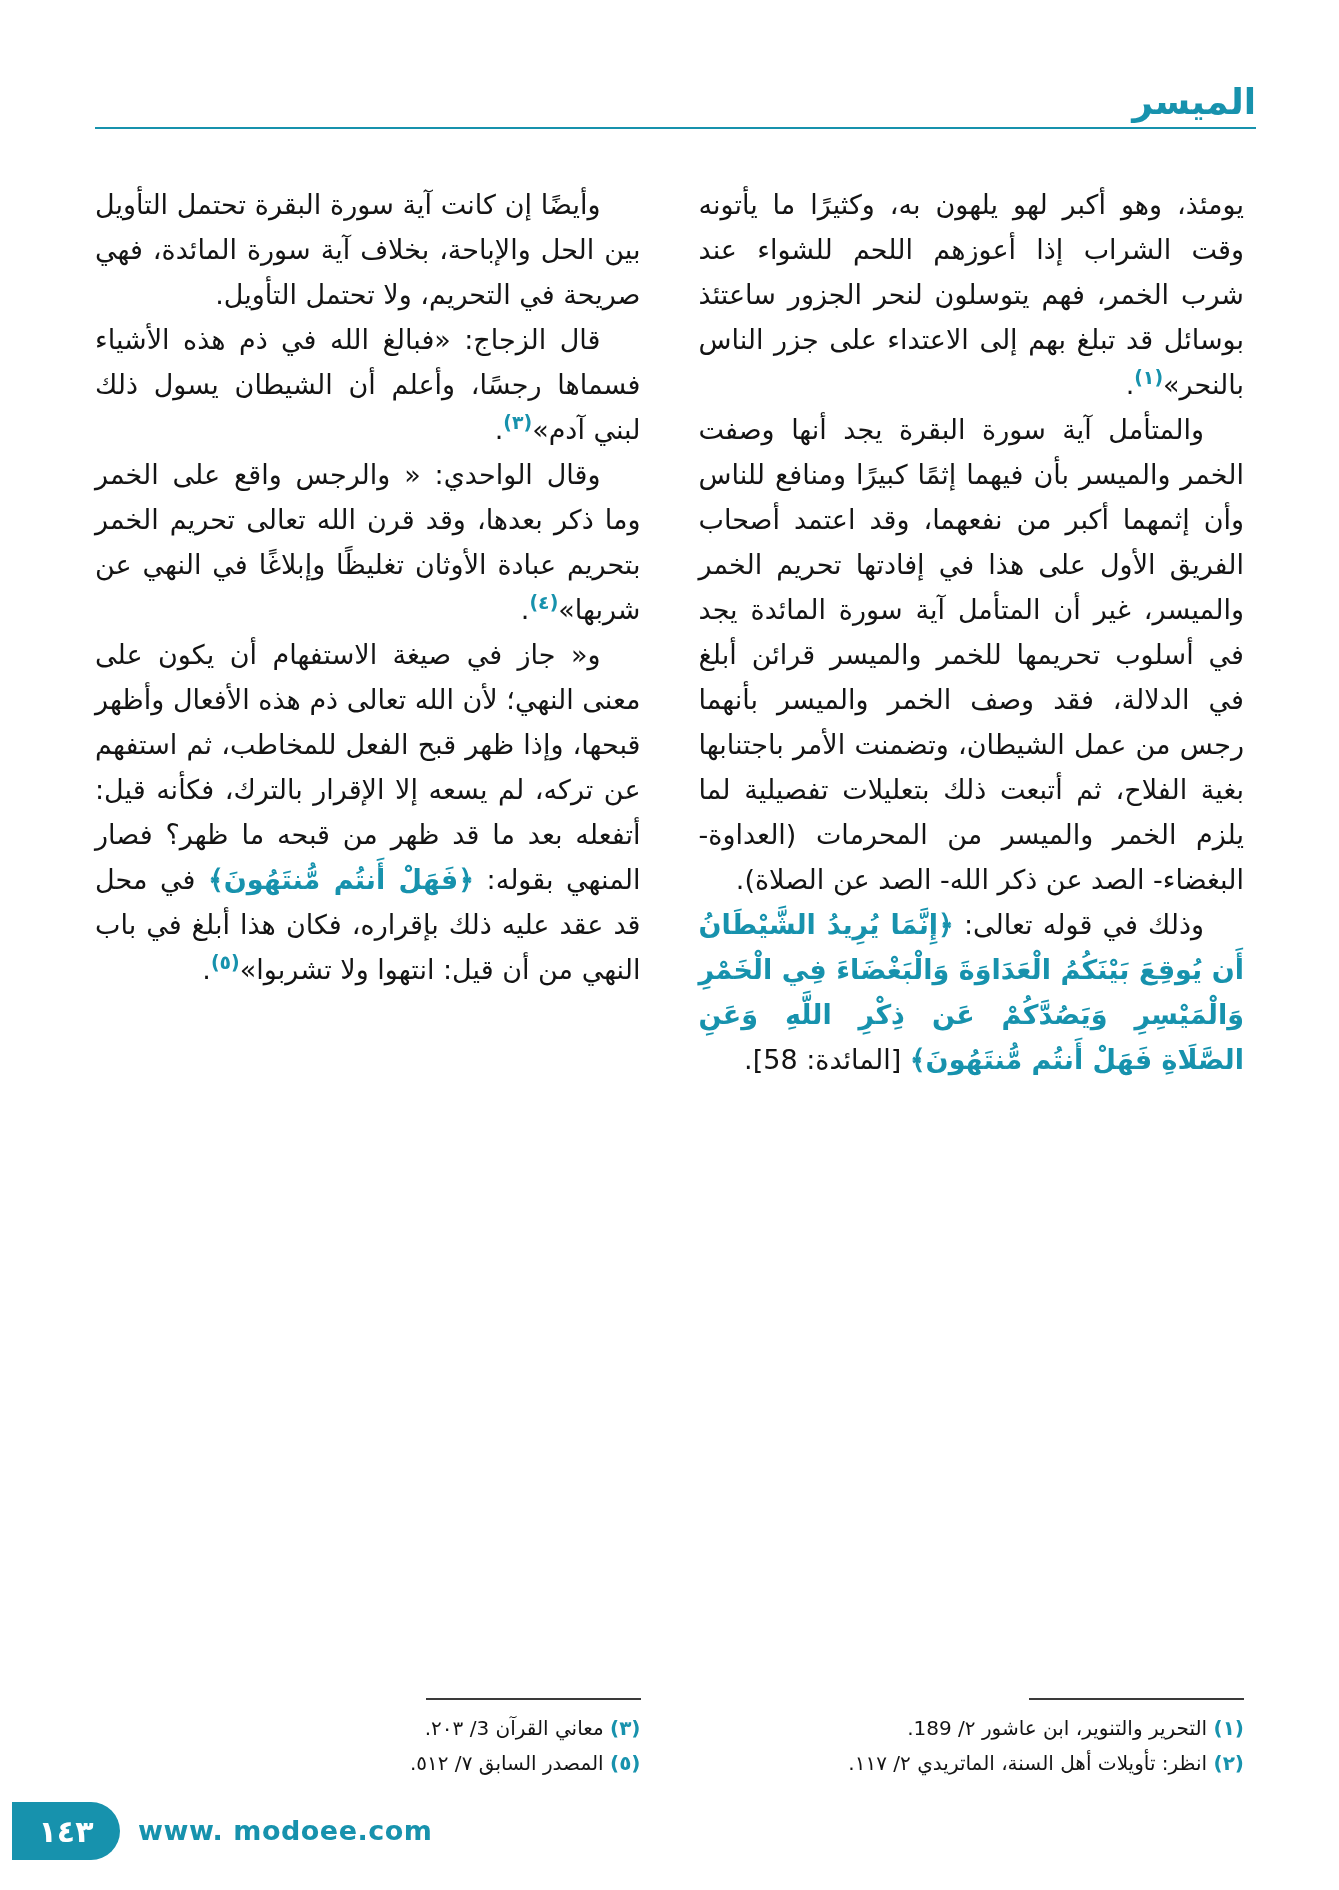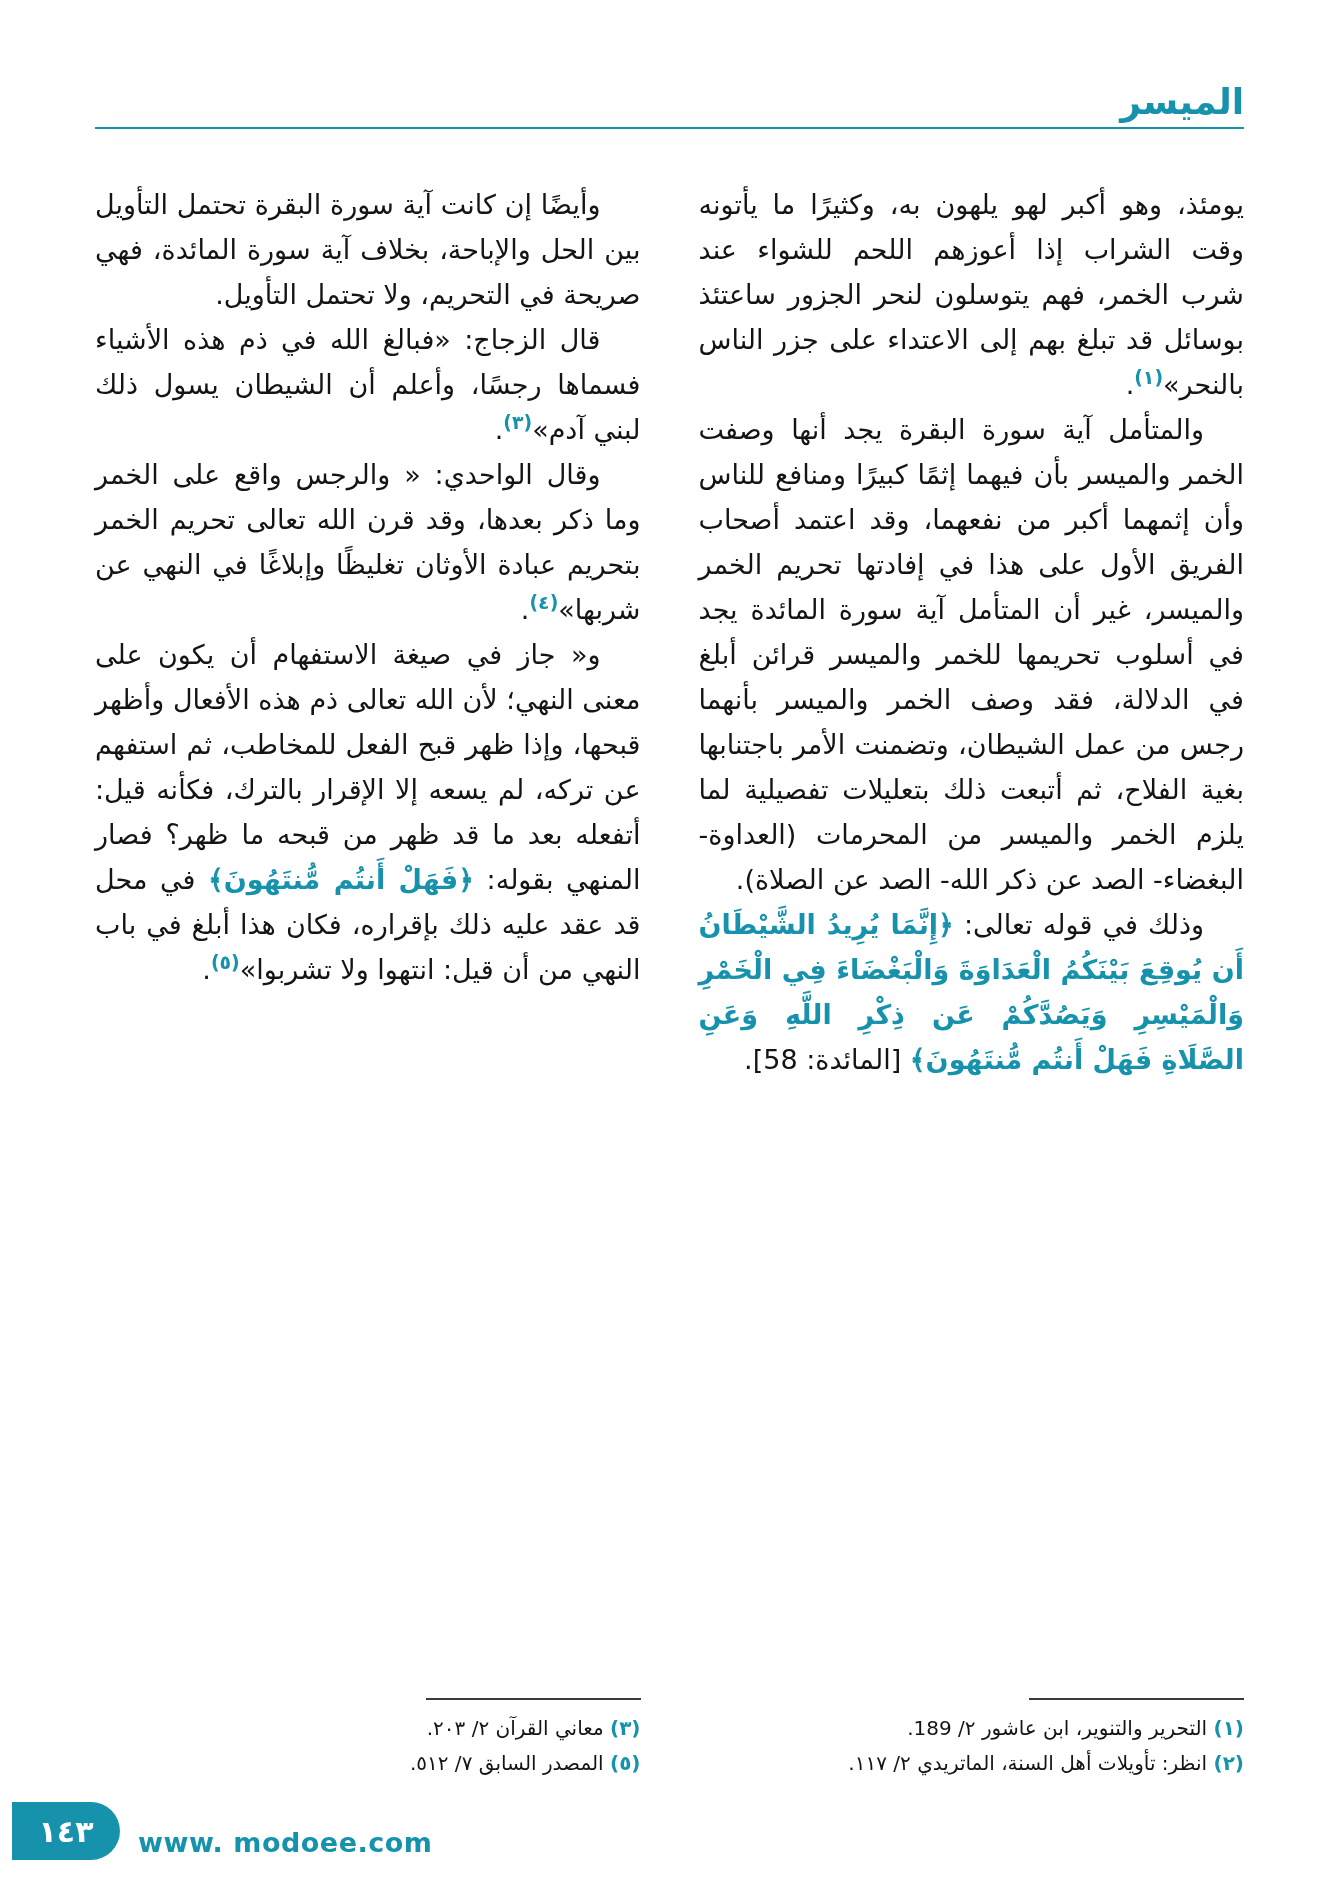--- a/index.html
+++ b/index.html
@@ -12,21 +12,21 @@
     background: #ffffff;
     direction: rtl;
     font-family: "DejaVu Sans", sans-serif;
     overflow: hidden;
     margin: 0 auto;
   }
   
   .header {
     position: absolute;
     top: 80px;
-    right: 95px;
+    right: 83px;
     left: 95px;
   }
   .header-title {
     color: var(--accent);
     font-size: 36px;
     font-weight: 700;
     line-height: 1.2;
     display: inline-block;
   }
   .header-rule {
@@ -101,21 +101,21 @@
     color: #ffffff;
     display: flex;
     align-items: center;
     justify-content: center;
     font-size: 30px;
     font-weight: 700;
   }
   .website {
     position: absolute;
     left: 138px;
-    bottom: 32px;
+    bottom: 44px;
     color: var(--accent);
     font-size: 27px;
     font-weight: 700;
     direction: ltr;
     letter-spacing: 0.5px;
   }
 </style>
 </head>
 <body>
 
@@ -146,21 +146,21 @@
     <div class="column">
       <div class="column-body">
           <p class="para"><span class="seg-normal">وأيضًا إن كانت آية سورة البقرة تحتمل التأويل بين الحل والإباحة، بخلاف آية سورة المائدة، فهي صريحة في التحريم، ولا تحتمل التأويل.</span></p>
           <p class="para"><span class="seg-normal">قال الزجاج: «فبالغ الله في ذم هذه الأشياء فسماها رجسًا، وأعلم أن الشيطان يسول ذلك لبني آدم»</span><span class="seg-ref">(٣)</span><span class="seg-normal">.</span></p>
           <p class="para"><span class="seg-normal">وقال الواحدي: « والرجس واقع على الخمر وما ذكر بعدها، وقد قرن الله تعالى تحريم الخمر بتحريم عبادة الأوثان تغليظًا وإبلاغًا في النهي عن شربها»</span><span class="seg-ref">(٤)</span><span class="seg-normal">.</span></p>
           <p class="para"><span class="seg-normal">و« جاز في صيغة الاستفهام أن يكون على معنى النهي؛ لأن الله تعالى ذم هذه الأفعال وأظهر قبحها، وإذا ظهر قبح الفعل للمخاطب، ثم استفهم عن تركه، لم يسعه إلا الإقرار بالترك، فكأنه قيل: أتفعله بعد ما قد ظهر من قبحه ما ظهر؟ فصار المنهي بقوله: </span><span class="seg-quran">﴿فَهَلْ أَنتُم مُّنتَهُونَ﴾</span><span class="seg-normal"> في محل قد عقد عليه ذلك بإقراره، فكان هذا أبلغ في باب النهي من أن قيل: انتهوا ولا تشربوا»</span><span class="seg-ref">(٥)</span><span class="seg-normal">.</span></p>
         </div>
       <div class="footnotes">
         <div class="fn-rule"></div>
         <div>
-            <div class="footnote"><span class="fn-num">(٣)</span><span class="fn-text"> معاني القرآن ٢/ ٢٠٣.</span></div>
+            <div class="footnote"><span class="fn-num">(٣)</span><span class="fn-text"> معاني القرآن 3/ ٢٠٣.</span></div>
             <div class="footnote"><span class="fn-num">(٥)</span><span class="fn-text"> المصدر السابق ٧/ ٥١٢.</span></div>
           </div>
       </div>
     </div>
 
   </div>
 
   <div class="page-tab">
     <span>١٤٣</span>
   </div>

